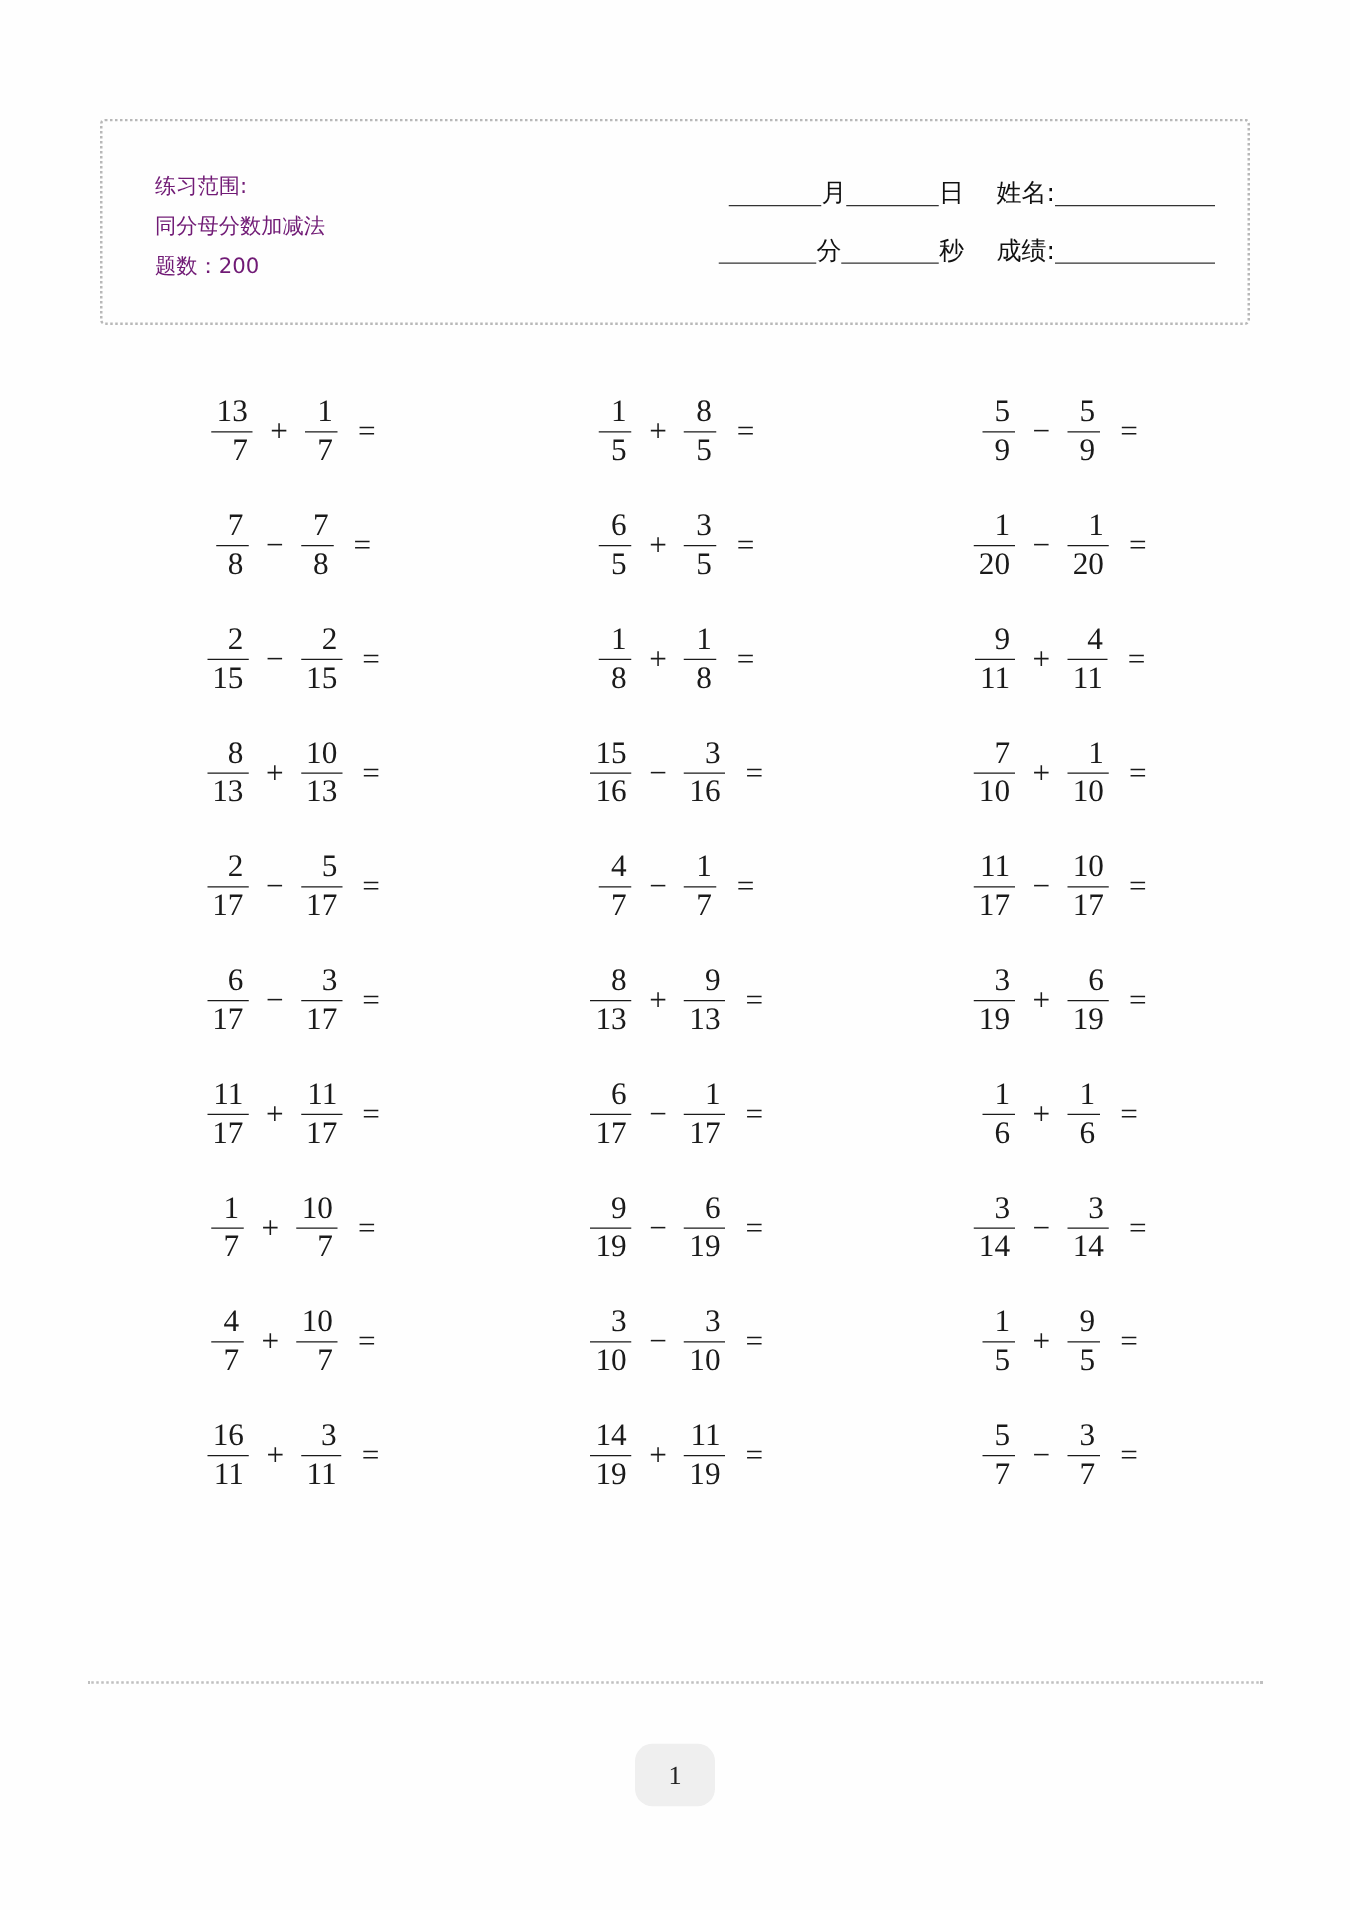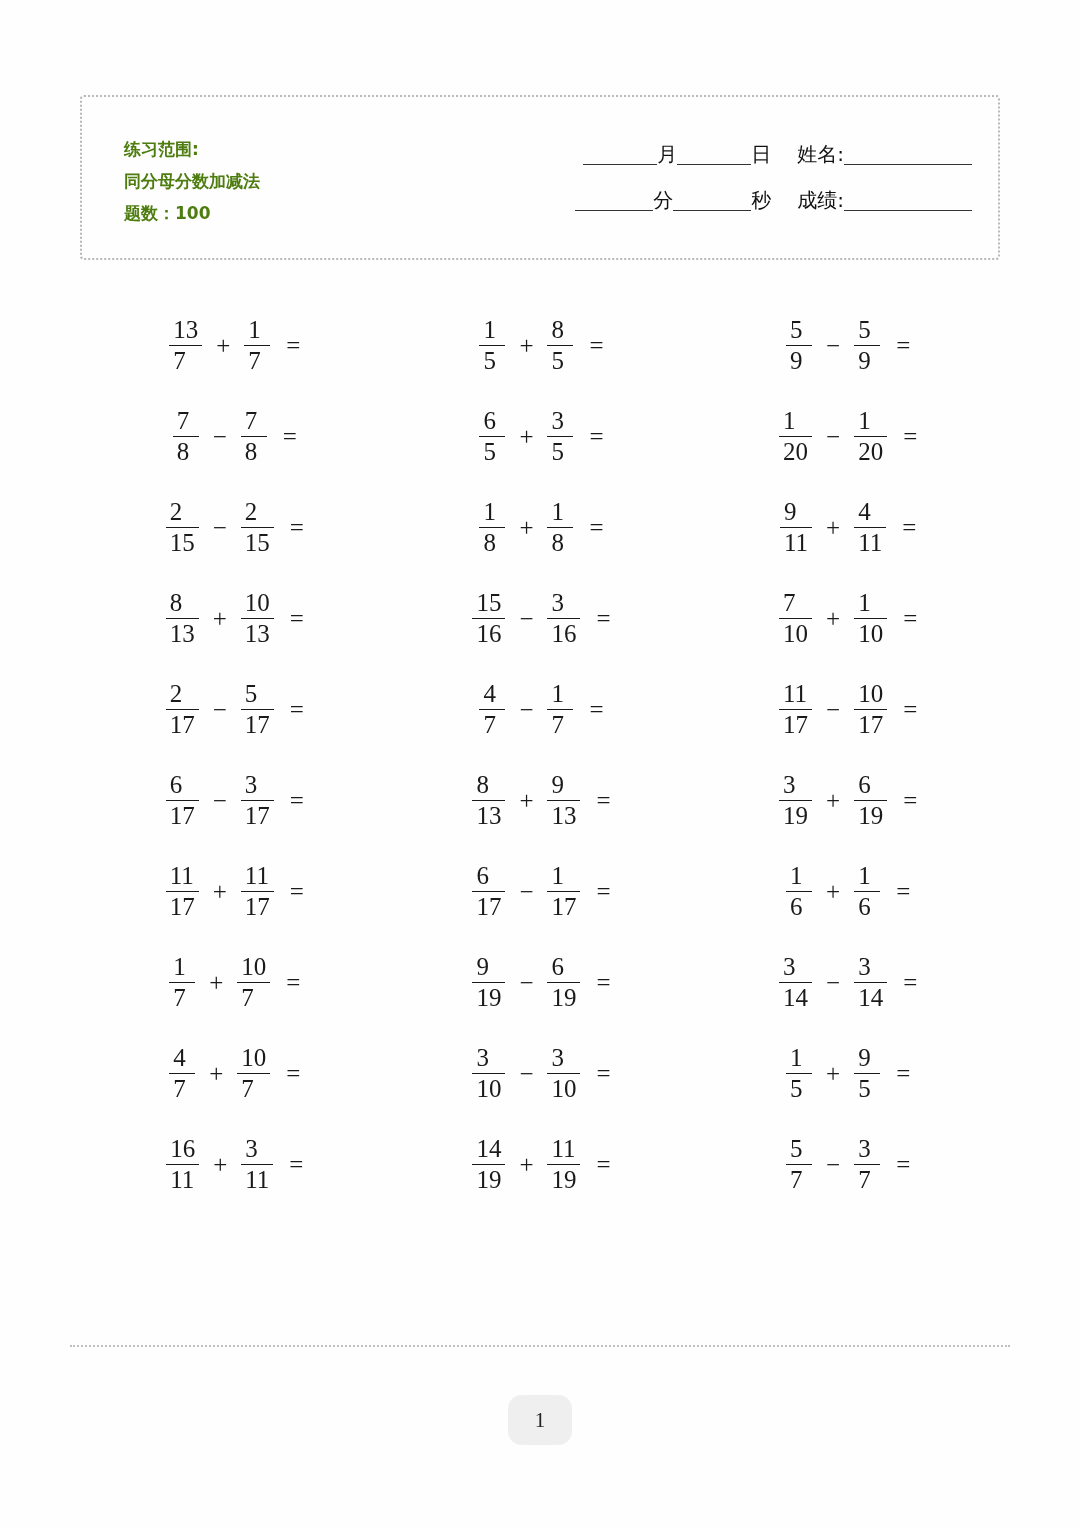--- a/index.html
+++ b/index.html
@@ -33,23 +33,22 @@
     border-radius: 4px;
     box-sizing: border-box;
   }
   .header-left {
     position: absolute;
     left: 42px;
     top: 36px;
     font-family: "DejaVu Sans", sans-serif;
     font-size: 17px;
     line-height: 32px;
-    color: #4d7c0f;
+    color: #701a75;
     white-space: nowrap;
-    font-weight: bold;
   }
   .header-right {
     position: absolute;
     right: 26px;
     top: 34px;
     text-align: right;
     font-family: "DejaVu Sans", sans-serif;
     font-size: 20px;
     color: #111;
   }
@@ -87,21 +86,21 @@
   }
   .expr {
     display: flex;
     align-items: center;
     font-size: 25px;
     line-height: 1;
   }
   .frac {
     display: inline-flex;
     flex-direction: column;
-    align-items: flex-start;
+    align-items: flex-end;
     justify-content: center;
     margin: 0 3px;
     vertical-align: middle;
   }
   .frac .num,
   .frac .den {
     padding: 1px 4px;
     font-size: 25px;
     font-family: "Liberation Serif", serif;
     line-height: 1.12;
@@ -150,21 +149,21 @@
 </style>
 </head>
 <body>
 
 <div class="page">
 
   <div class="header-box">
     <div class="header-left">
       <div>练习范围:</div>
       <div>同分母分数加减法</div>
-      <div>题数：100</div>
+      <div>题数：200</div>
     </div>
 
     <div class="header-right">
       <div class="hr-line">
         <span class="blank b-short"></span>
         <span>月</span>
         <span class="blank b-short"></span>
         <span>日</span>
         <span class="gapmd"></span>
         <span>姓名:</span>

